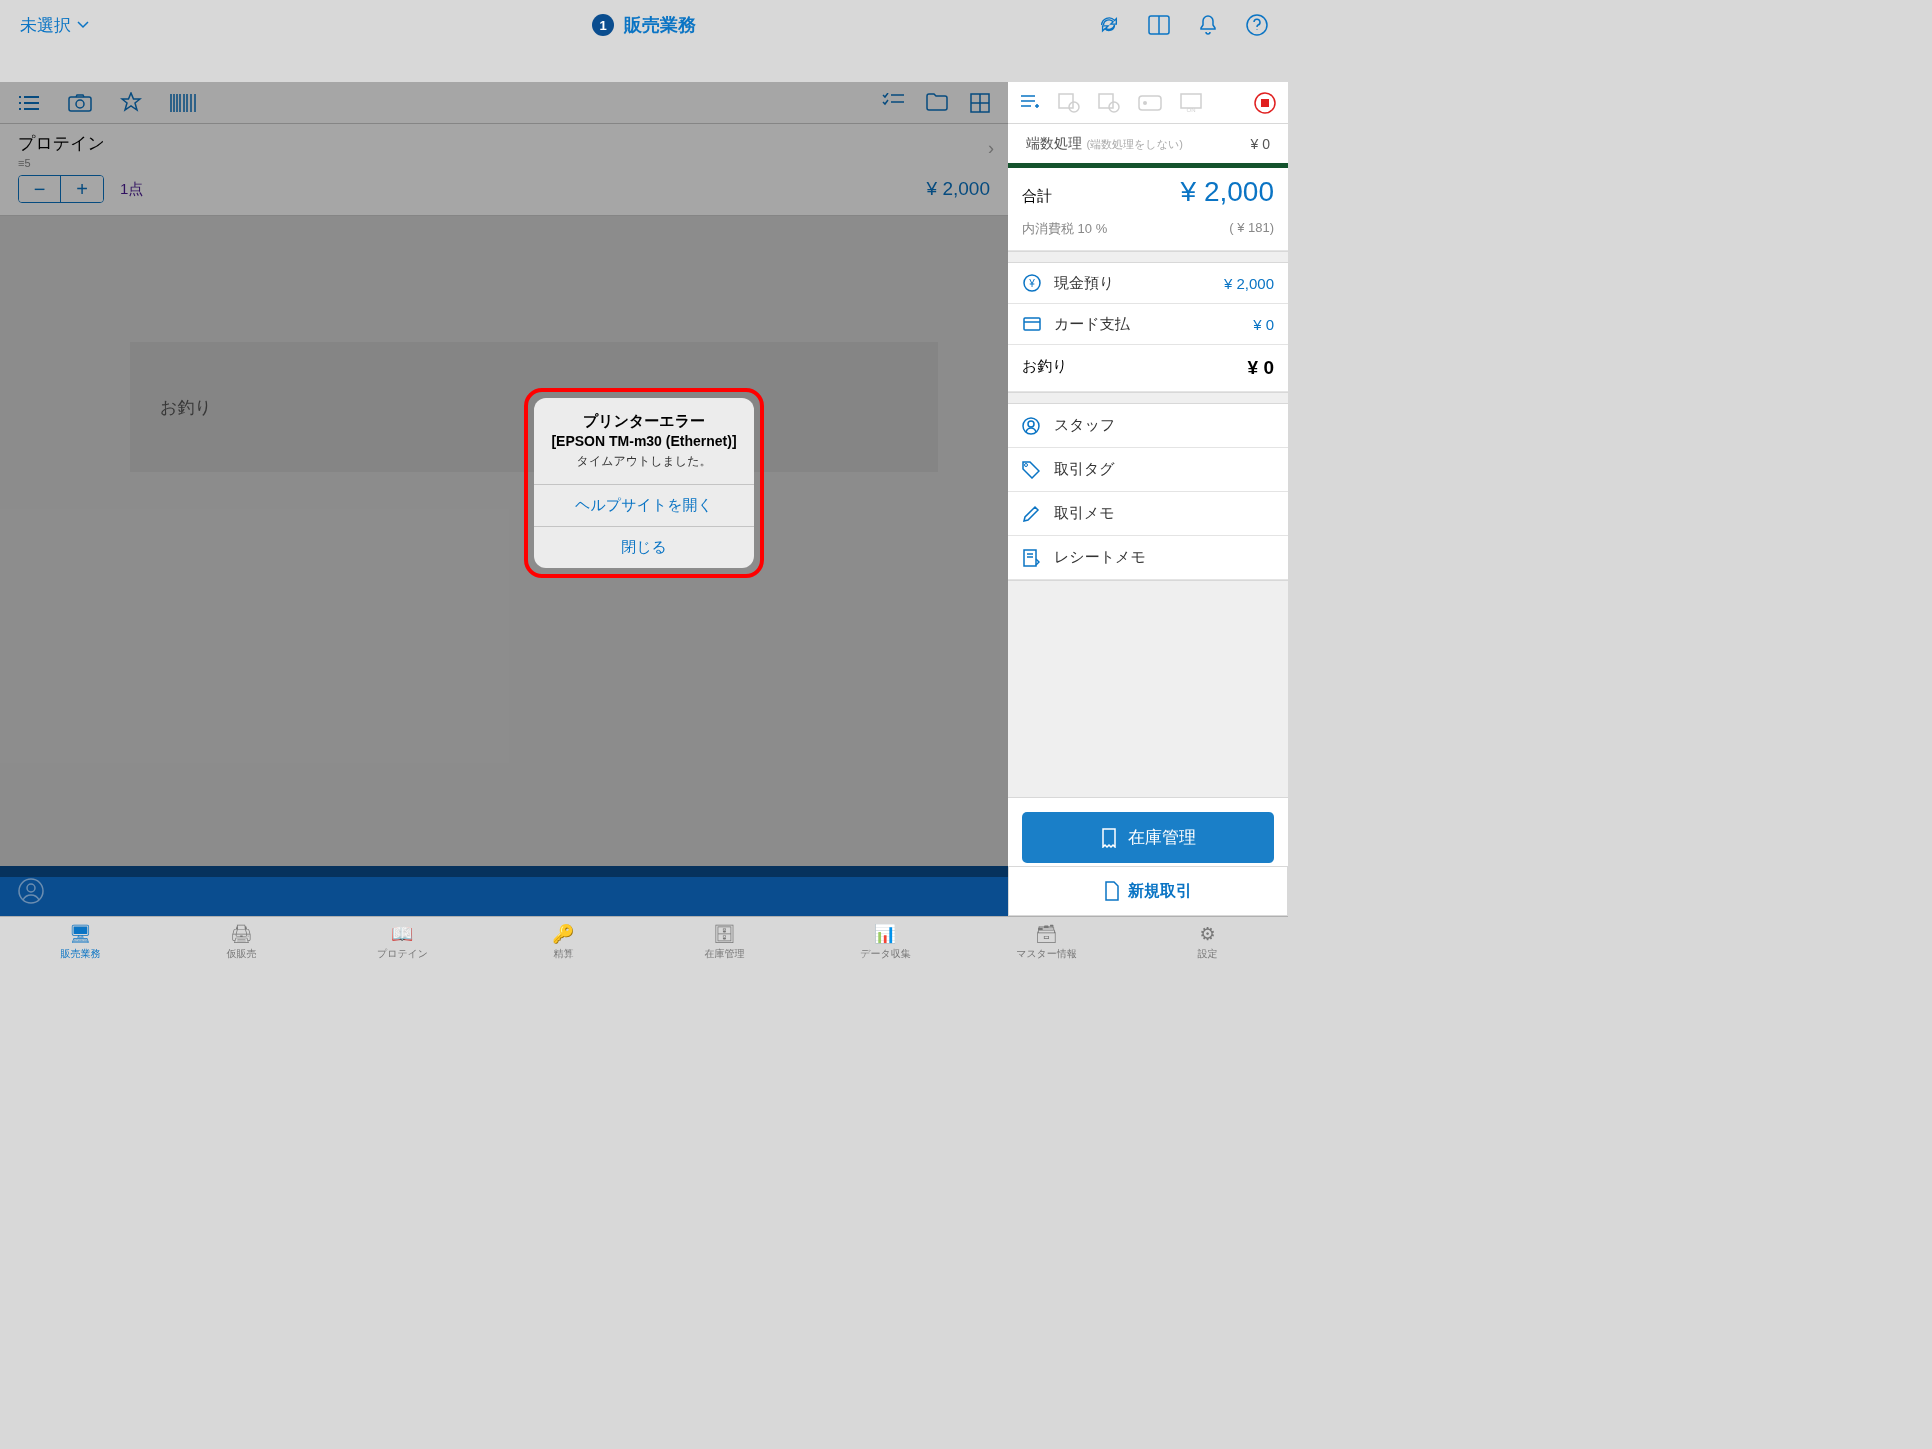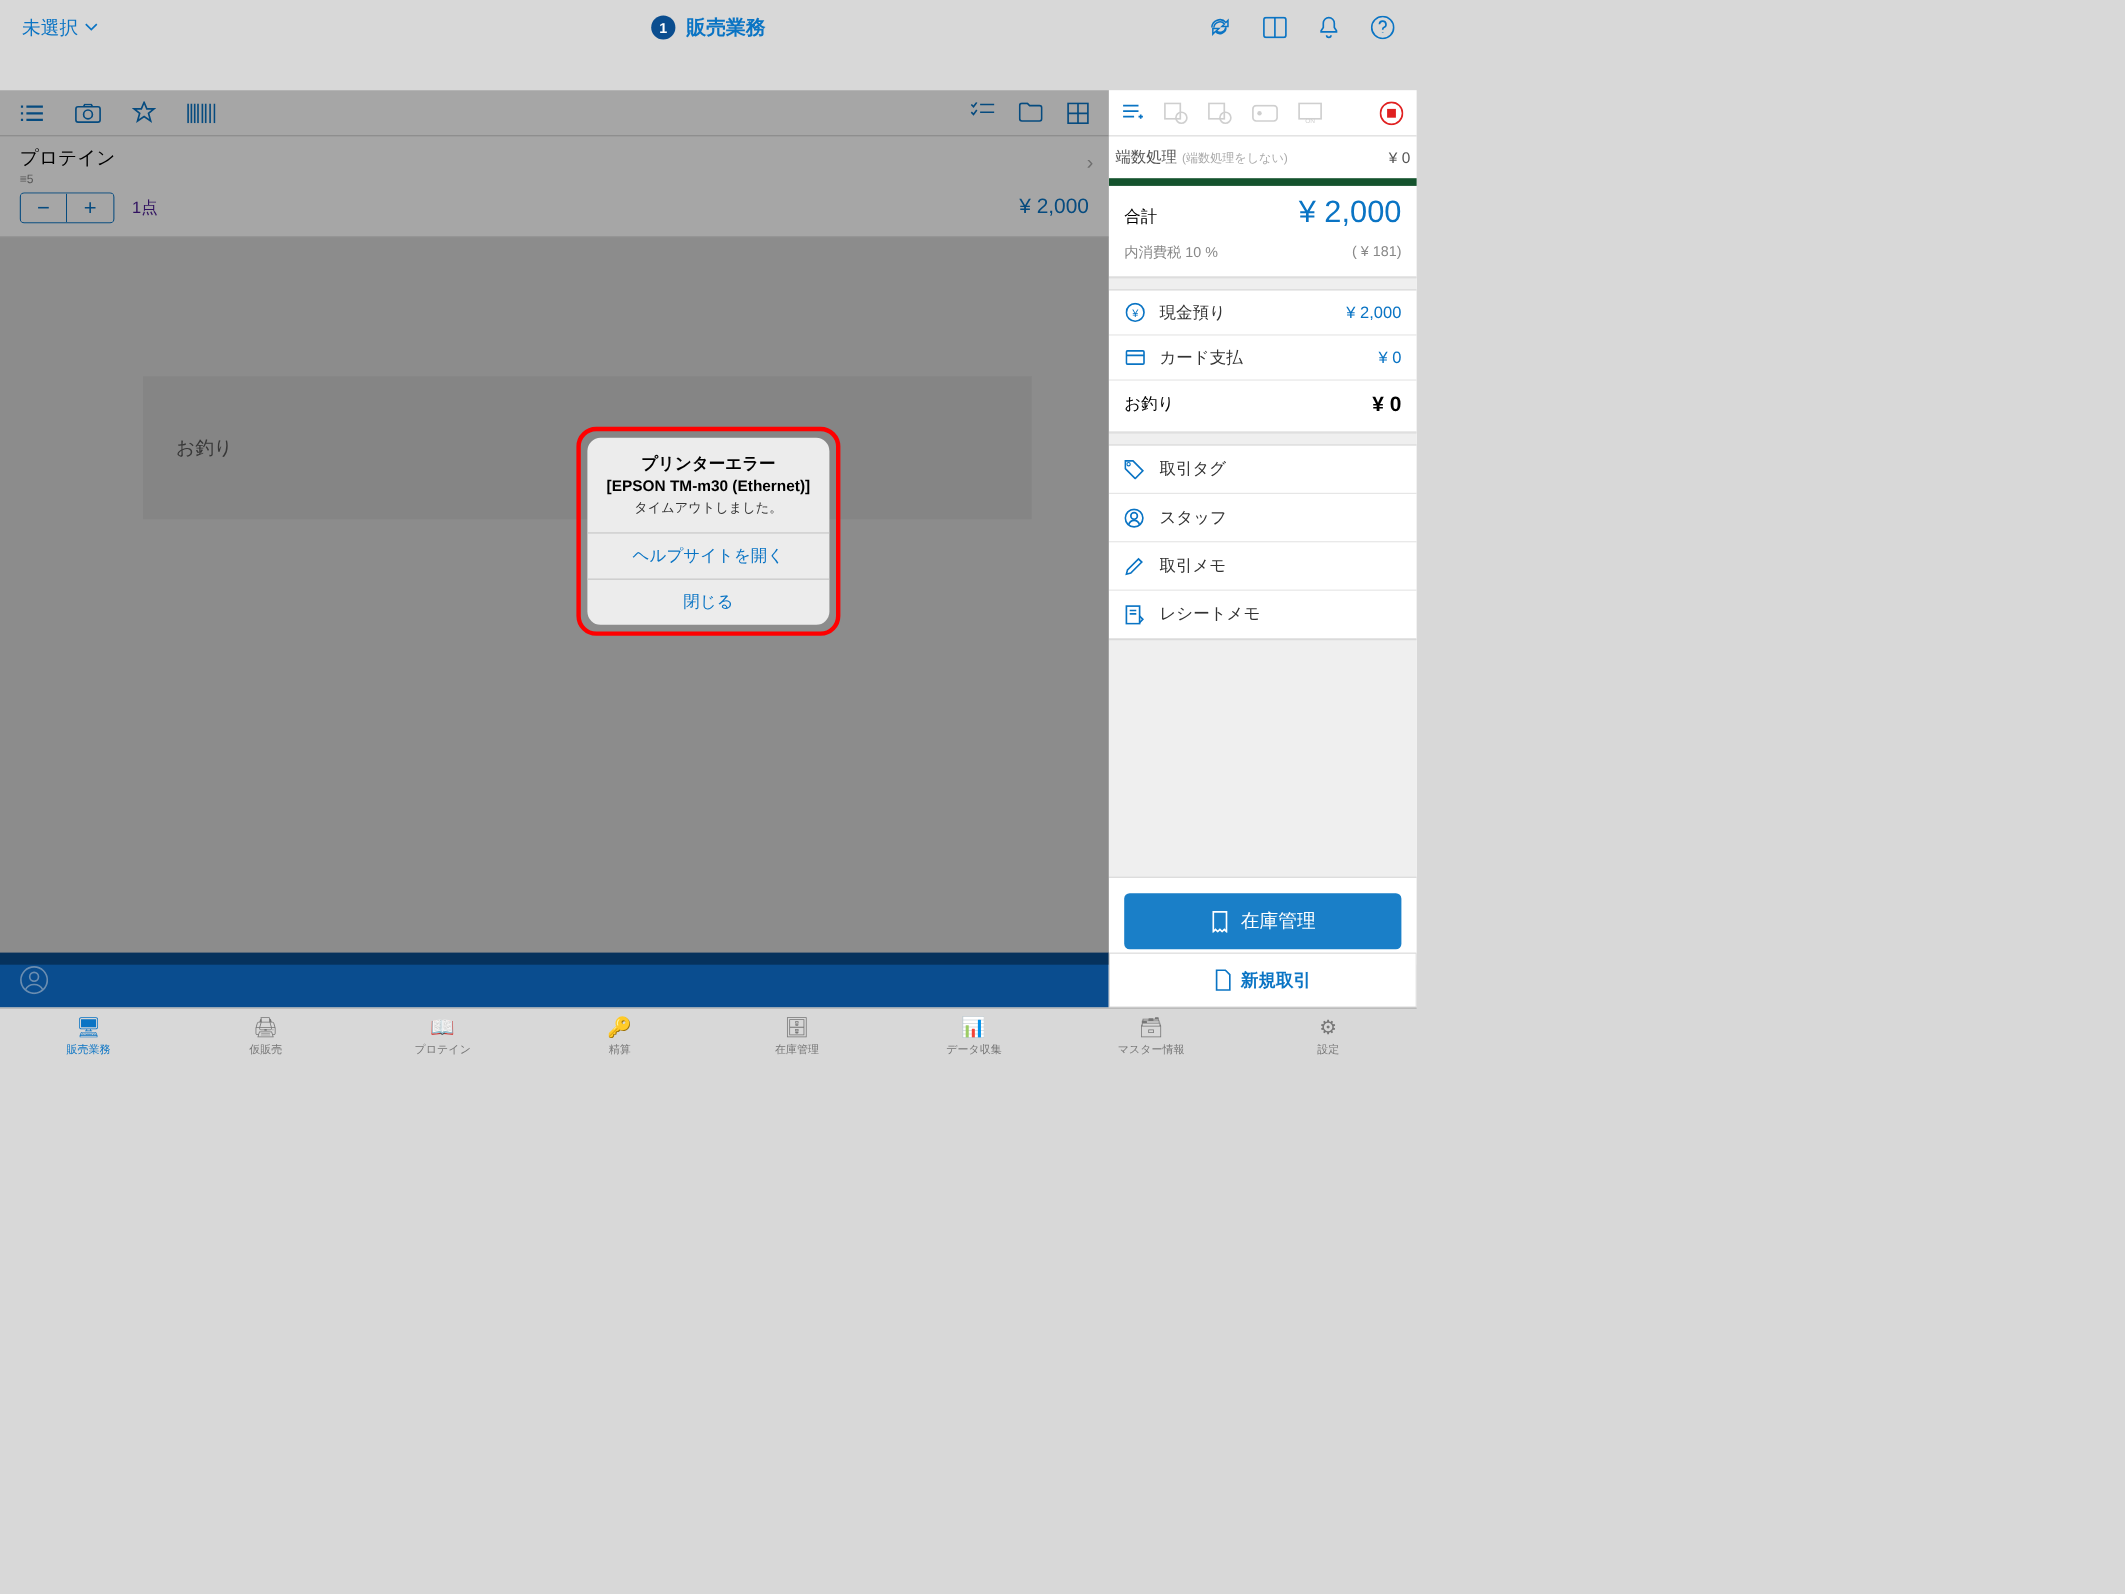--- a/index.html
+++ b/index.html
@@ -23,21 +23,21 @@
 .qty-btn{width:42px;height:26px;display:flex;align-items:center;justify-content:center;color:#0a74c4;font-size:20px;background:#fff;}
 .qty-btn:first-child{border-right:1px solid #0a74c4;}
 .qty-text{color:#4c1d95;font-size:15px;}
 .item-price{margin-left:auto;color:#0a74c4;font-size:19px;font-weight:500;}
 .chevron{position:absolute;right:14px;top:14px;color:#aaa;font-size:18px;}
 .change-box{position:absolute;top:260px;left:130px;right:70px;height:130px;background:#ccc;display:flex;align-items:center;padding:0 30px;z-index:1;}
 .change-label{font-size:17px;color:#555;}
 .right-pane{width:280px;background:#fff;display:flex;flex-direction:column;}
 .right-toolbar{height:42px;display:flex;align-items:center;padding:0 12px;gap:18px;color:#0a74c4;border-bottom:1px solid #d8d8d8;}
 .right-toolbar .rec{margin-left:auto;}
-.sum-row{display:flex;justify-content:space-between;align-items:center;padding:10px 6px;border-bottom:7px solid #14532d;}
+.sum-row{display:flex;justify-content:space-between;align-items:center;padding:10px 18px;border-bottom:5px solid #14532d;}
 .sum-label{font-size:14px;color:#555;}
 .sum-small{font-size:11px;color:#aaa;}
 .sum-val{color:#555;font-size:14px;}
 .total-row{display:flex;justify-content:space-between;align-items:baseline;padding:8px 14px;}
 .total-label{font-size:15px;}
 .total-val{font-size:28px;color:#0a74c4;font-weight:500;}
 .tax-row{display:flex;justify-content:space-between;padding:4px 14px 12px;font-size:13px;color:#888;border-bottom:1px solid #e4e4e4;gap:40px;}
 .section-gap{height:12px;background:#efefef;border-top:1px solid #d8d8d8;border-bottom:1px solid #d8d8d8;}
 .pay-row{display:flex;align-items:center;padding:10px 14px;gap:12px;border-bottom:1px solid #e4e4e4;}
 .pay-icon{width:20px;height:20px;display:flex;align-items:center;justify-content:center;color:#0a74c4;}
@@ -207,32 +207,32 @@
       <span class="pay-label">カード支払</span>
       <span class="pay-val">¥ 0</span>
     </div>
     <div class="change-row">
       <span class="l">お釣り</span>
       <span class="v">¥ 0</span>
     </div>
     <div class="section-gap"></div>
     <div class="action-row">
       <svg width="18" height="18" viewBox="0 0 18 18">
-          <path d="M1 8V1h7l9 9-7 7z" fill="none" stroke="#0a74c4" stroke-width="1.5"></path>
-          <circle cx="4" cy="4" r="1.5" fill="none" stroke="#0a74c4"></circle>
-        </svg>
-      <span>取引タグ</span>
-    </div>
-    <div class="action-row">
-      <svg width="18" height="18" viewBox="0 0 18 18">
           <circle cx="9" cy="9" r="8" fill="none" stroke="#0a74c4" stroke-width="1.5"></circle>
           <circle cx="9" cy="7" r="3" fill="none" stroke="#0a74c4" stroke-width="1.5"></circle>
           <path d="M4 15c1-3 3-4 5-4s4 1 5 4" fill="none" stroke="#0a74c4" stroke-width="1.5"></path>
         </svg>
       <span>スタッフ</span>
+    </div>
+    <div class="action-row">
+      <svg width="18" height="18" viewBox="0 0 18 18">
+          <path d="M1 8V1h7l9 9-7 7z" fill="none" stroke="#0a74c4" stroke-width="1.5"></path>
+          <circle cx="4" cy="4" r="1.5" fill="none" stroke="#0a74c4"></circle>
+        </svg>
+      <span>取引タグ</span>
     </div>
     <div class="action-row">
       <svg width="18" height="18" viewBox="0 0 18 18">
           <path d="M2 16l1-4 10-10 3 3-10 10z" fill="none" stroke="#0a74c4" stroke-width="1.5"></path>
         </svg>
       <span>取引メモ</span>
     </div>
     <div class="action-row">
       <svg width="18" height="18" viewBox="0 0 18 18">
           <rect x="2" y="1" width="12" height="16" fill="none" stroke="#0a74c4" stroke-width="1.5"></rect>

